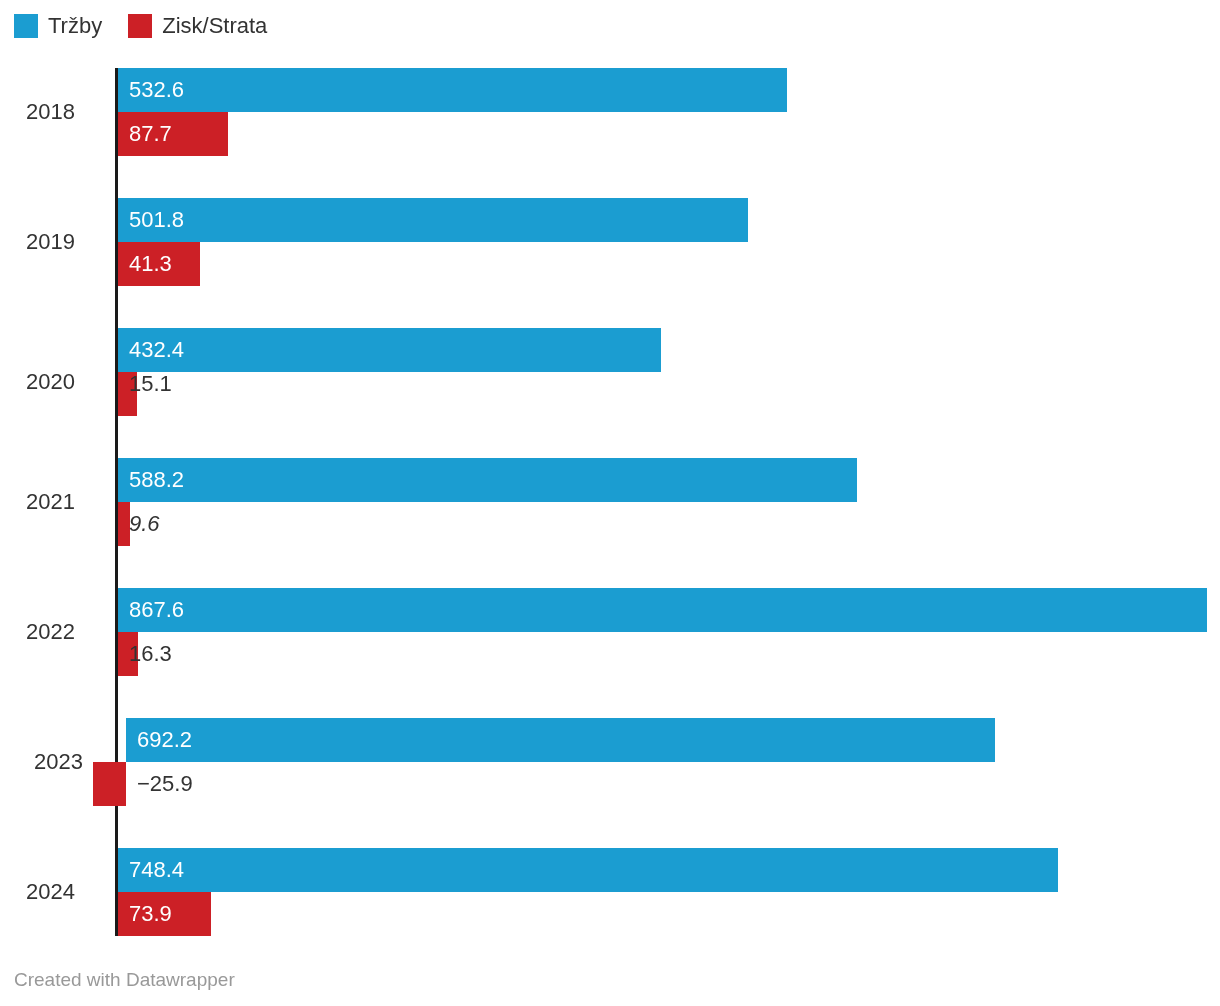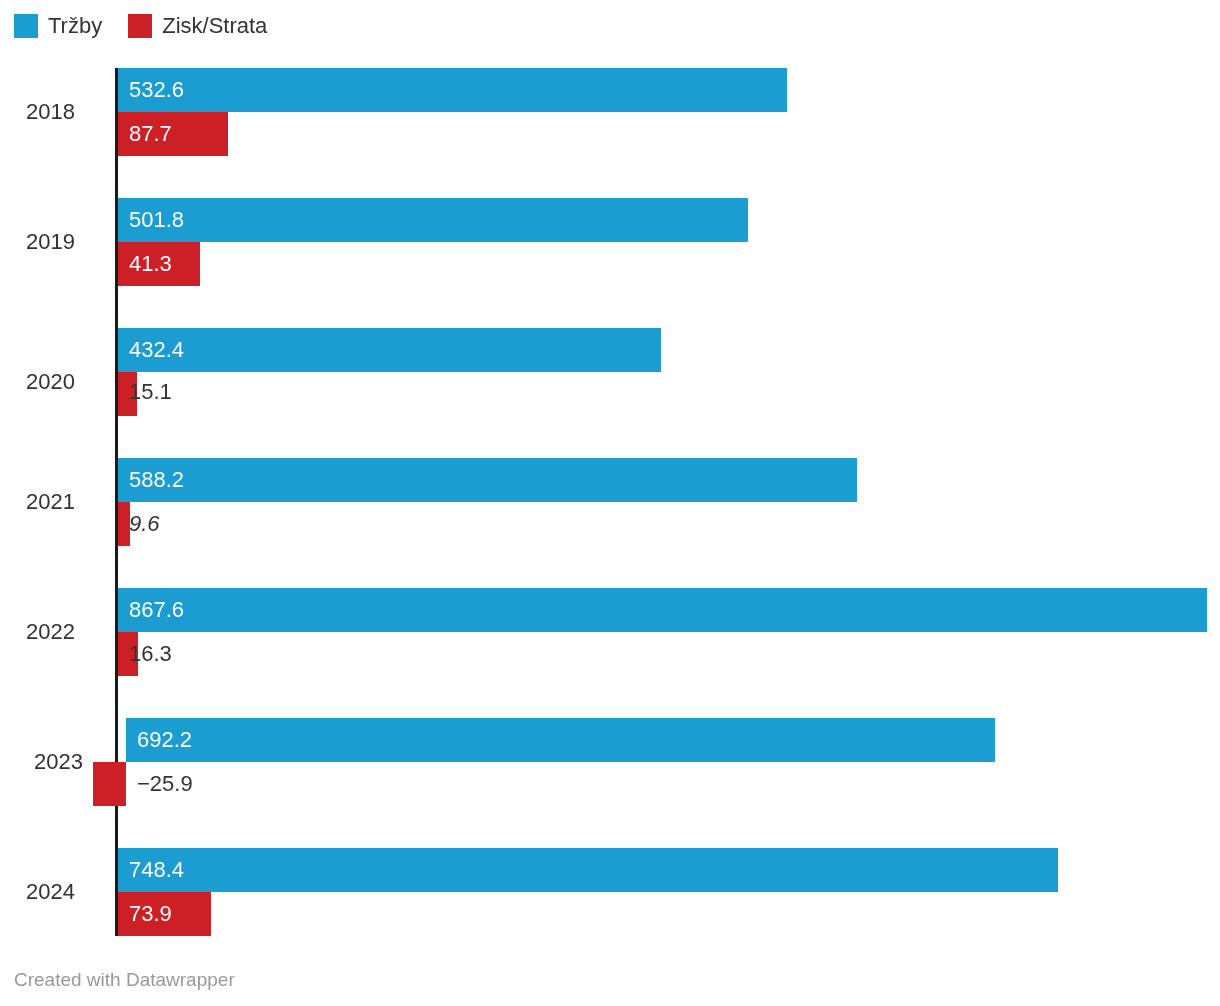--- a/index.html
+++ b/index.html
@@ -126,21 +126,21 @@
       <div class="bar revenue" style="background: rgb(27, 157, 209); width: 630.06px; top: 0px; left: 118px;"></div>
       <div class="bar-value inside" style="top: 11px; left: 129px;">501.8</div>
       <div class="bar profit" style="background: rgb(204, 32, 38); width: 82.3674px; top: 44px; left: 118px;"></div>
       <div class="bar-value inside" style="top: 55px; left: 129px;">41.3</div>
     </div>
     <div class="year-group" style="top: 328px; height: 88px;">
       <div class="year-label" style="top: 43px;">2020</div>
       <div class="bar revenue" style="background: rgb(27, 157, 209); width: 542.921px; top: 0px; left: 118px;"></div>
       <div class="bar-value inside" style="top: 11px; left: 129px;">432.4</div>
       <div class="bar profit" style="background: rgb(204, 32, 38); width: 18.9596px; top: 44px; left: 118px;"></div>
-      <div class="bar-value outside" style="top: 53px; left: 129px; text-align: right;">15.1</div>
+      <div class="bar-value outside" style="top: 45px; left: 129px; text-align: right;">15.1</div>
     </div>
     <div class="year-group" style="top: 458px; height: 88px;">
       <div class="year-label" style="top: 33px;">2021</div>
       <div class="bar revenue" style="background: rgb(27, 157, 209); width: 738.544px; top: 0px; left: 118px;"></div>
       <div class="bar-value inside" style="top: 11px; left: 129px;">588.2</div>
       <div class="bar profit" style="background: rgb(204, 32, 38); width: 12.0538px; top: 44px; left: 118px;"></div>
       <div class="bar-value outside" style="top: 55px; left: 129px; font-style: italic;">9.6</div>
     </div>
     <div class="year-group" style="top: 588px; height: 88px;">
       <div class="year-label" style="top: 33px;">2022</div>

